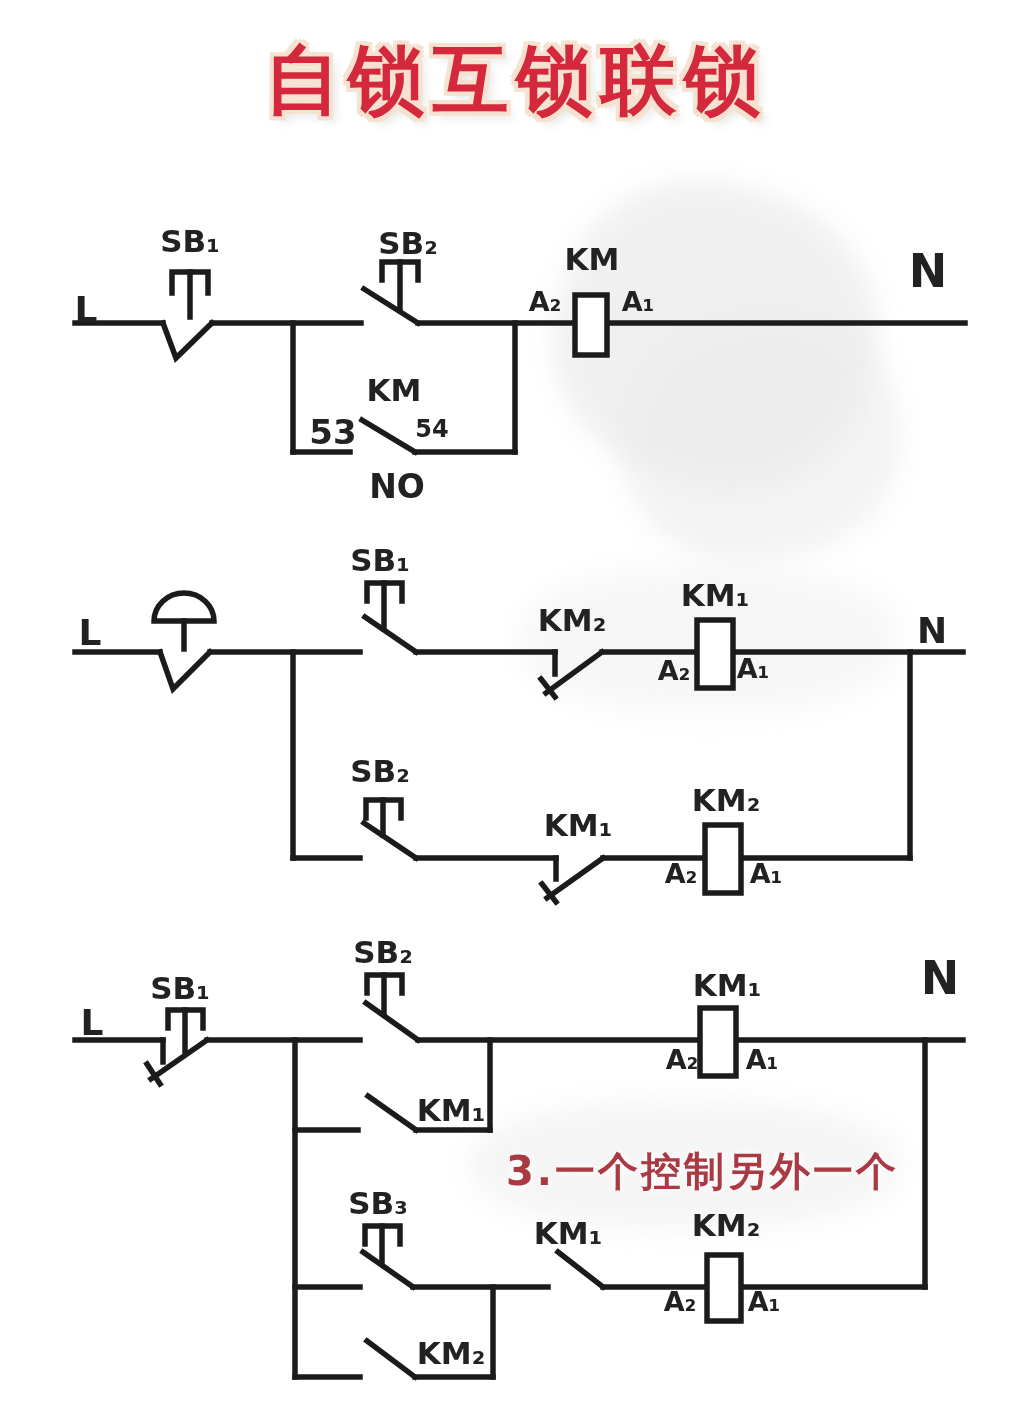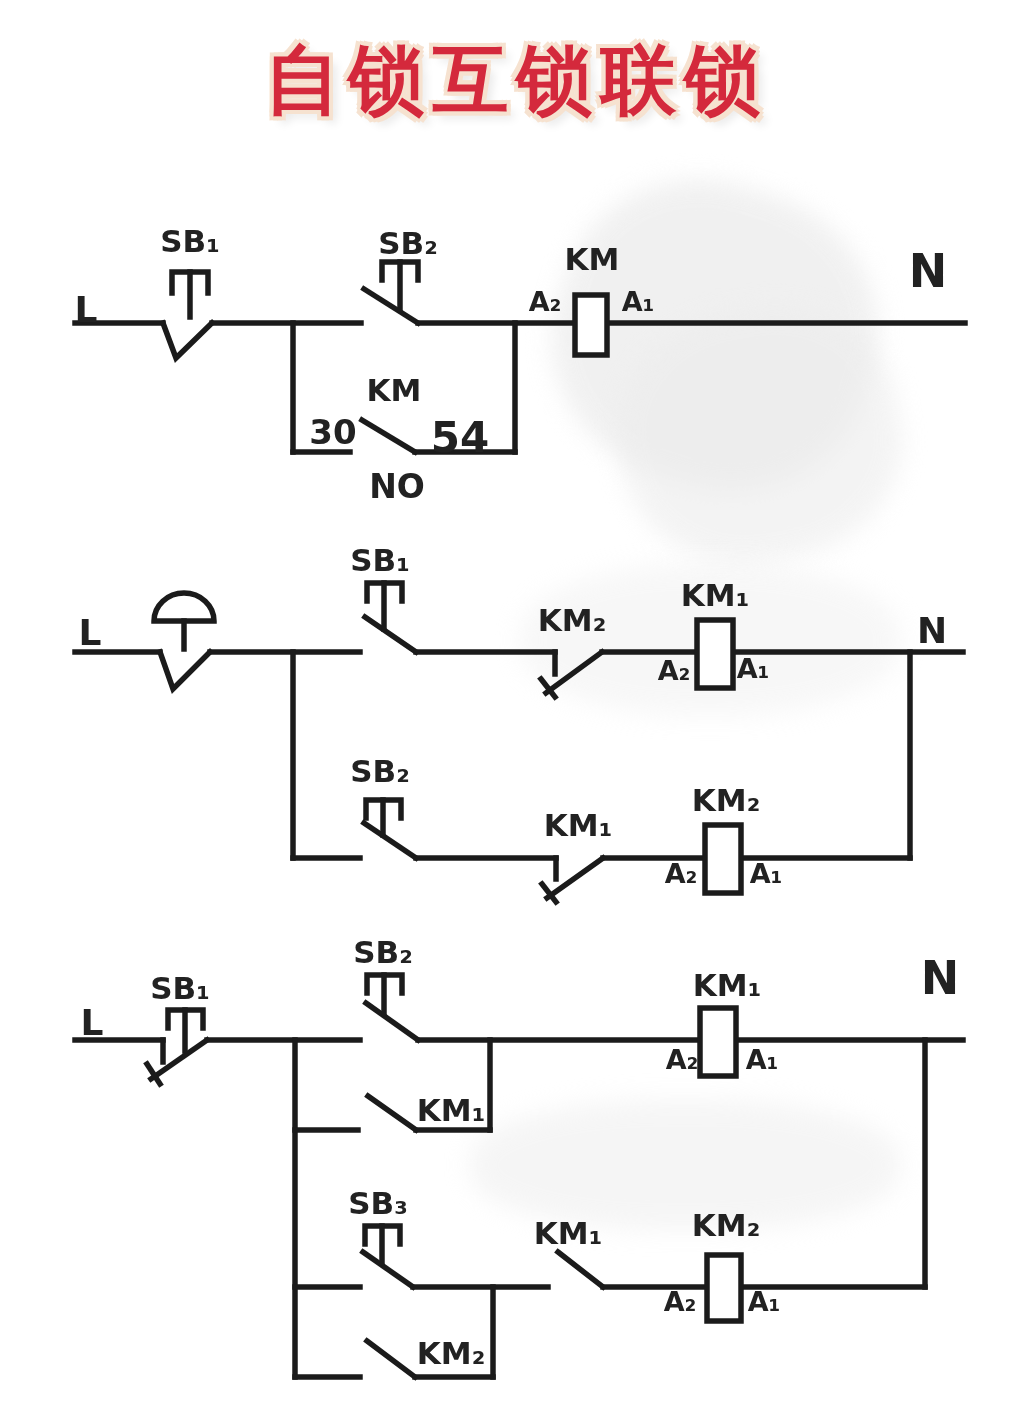--- a/index.html
+++ b/index.html
@@ -136,22 +136,22 @@
   <div class="title">自锁互锁联锁</div>
 
   <div class="lbl" style="left:86px;top:292px;font-size:36px;">L</div>
   <div class="lbl" style="left:190px;top:226px;font-size:31px;">SB₁</div>
   <div class="lbl" style="left:408px;top:228px;font-size:31px;">SB₂</div>
   <div class="lbl" style="left:592px;top:244px;font-size:31px;">KM</div>
   <div class="lbl" style="left:545px;top:288px;font-size:27px;">A₂</div>
   <div class="lbl" style="left:638px;top:288px;font-size:27px;">A₁</div>
   <div class="lbl" style="left:928px;top:248px;font-size:46px;">N</div>
   <div class="lbl" style="left:394px;top:375px;font-size:31px;">KM</div>
-  <div class="lbl" style="left:333px;top:415px;font-size:34px;">30</div>
-  <div class="lbl" style="left:460px;top:417px;font-size:42px;">54</div>
+  <div class="lbl" style="left:333px;top:415px;font-size:34px;">53</div>
+  <div class="lbl" style="left:432px;top:417px;font-size:24px;">54</div>
   <div class="lbl" style="left:397px;top:470px;font-size:33px;">NO</div>
 
   <div class="lbl" style="left:90px;top:615px;font-size:36px;">L</div>
   <div class="lbl" style="left:380px;top:545px;font-size:31px;">SB₁</div>
   <div class="lbl" style="left:572px;top:605px;font-size:31px;">KM₂</div>
   <div class="lbl" style="left:715px;top:580px;font-size:31px;">KM₁</div>
   <div class="lbl" style="left:674px;top:657px;font-size:27px;">A₂</div>
   <div class="lbl" style="left:753px;top:655px;font-size:27px;">A₁</div>
   <div class="lbl" style="left:932px;top:613px;font-size:36px;">N</div>
   <div class="lbl" style="left:380px;top:756px;font-size:31px;">SB₂</div>
@@ -161,20 +161,21 @@
   <div class="lbl" style="left:766px;top:860px;font-size:27px;">A₁</div>
 
   <div class="lbl" style="left:92px;top:1005px;font-size:36px;">L</div>
   <div class="lbl" style="left:180px;top:973px;font-size:31px;">SB₁</div>
   <div class="lbl" style="left:383px;top:937px;font-size:31px;">SB₂</div>
   <div class="lbl" style="left:727px;top:970px;font-size:31px;">KM₁</div>
   <div class="lbl" style="left:682px;top:1046px;font-size:27px;">A₂</div>
   <div class="lbl" style="left:762px;top:1046px;font-size:27px;">A₁</div>
   <div class="lbl" style="left:940px;top:955px;font-size:46px;">N</div>
   <div class="lbl" style="left:451px;top:1095px;font-size:31px;">KM₁</div>
+  <div class="caption" style="left:506px;top:1144px;">3.一个控制另外一个</div>
   <div class="lbl" style="left:378px;top:1188px;font-size:31px;">SB₃</div>
   <div class="lbl" style="left:568px;top:1218px;font-size:31px;">KM₁</div>
   <div class="lbl" style="left:726px;top:1210px;font-size:31px;">KM₂</div>
   <div class="lbl" style="left:680px;top:1288px;font-size:27px;">A₂</div>
   <div class="lbl" style="left:764px;top:1288px;font-size:27px;">A₁</div>
   <div class="lbl" style="left:451px;top:1338px;font-size:31px;">KM₂</div>
 
 
 </div>
 

